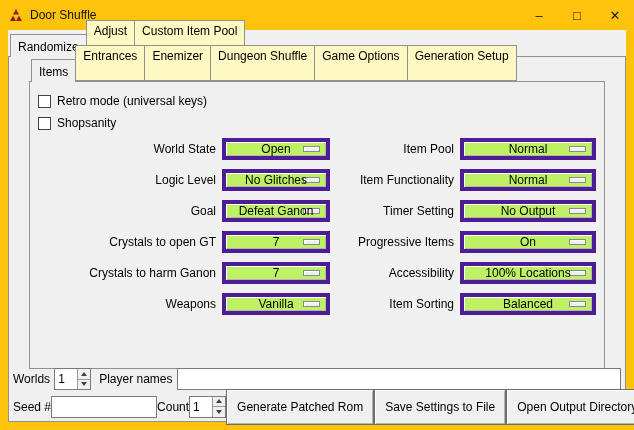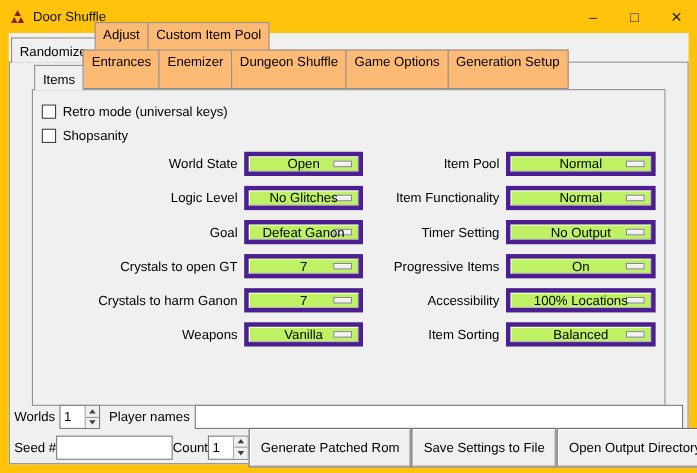--- a/index.html
+++ b/index.html
@@ -27,21 +27,21 @@
   }
   
   .client {
     position: absolute; left: 8px; top: 30px; right: 8px; bottom: 8px;
     background: #f0f0f0; display: flex; flex-direction: column;
   }
   
   .tabs { display: flex; align-items: flex-end; position: relative; z-index: 2; }
   .main-tabs { margin: 4px 0 0 2px; height: 22px; text-align: center; }
   .tab {
-    height: 36px; padding: 3px 7px 0 7px; background: #fdba74;
+    height: 36px; padding: 3px 7px 0 7px; background: #fef9c3;
     border: 1px solid #919191; margin-right: -1px; white-space: nowrap;
     cursor: default;
   }
   .tab.selected {
     height: 23px; padding-top: 5px; background: #f0f0f0;
     border-bottom: none; margin-bottom: -1px; position: relative; z-index: 3;
   }
   
   .main-pane {
     flex: 1; border: 1px solid #919191; background: #f0f0f0;

